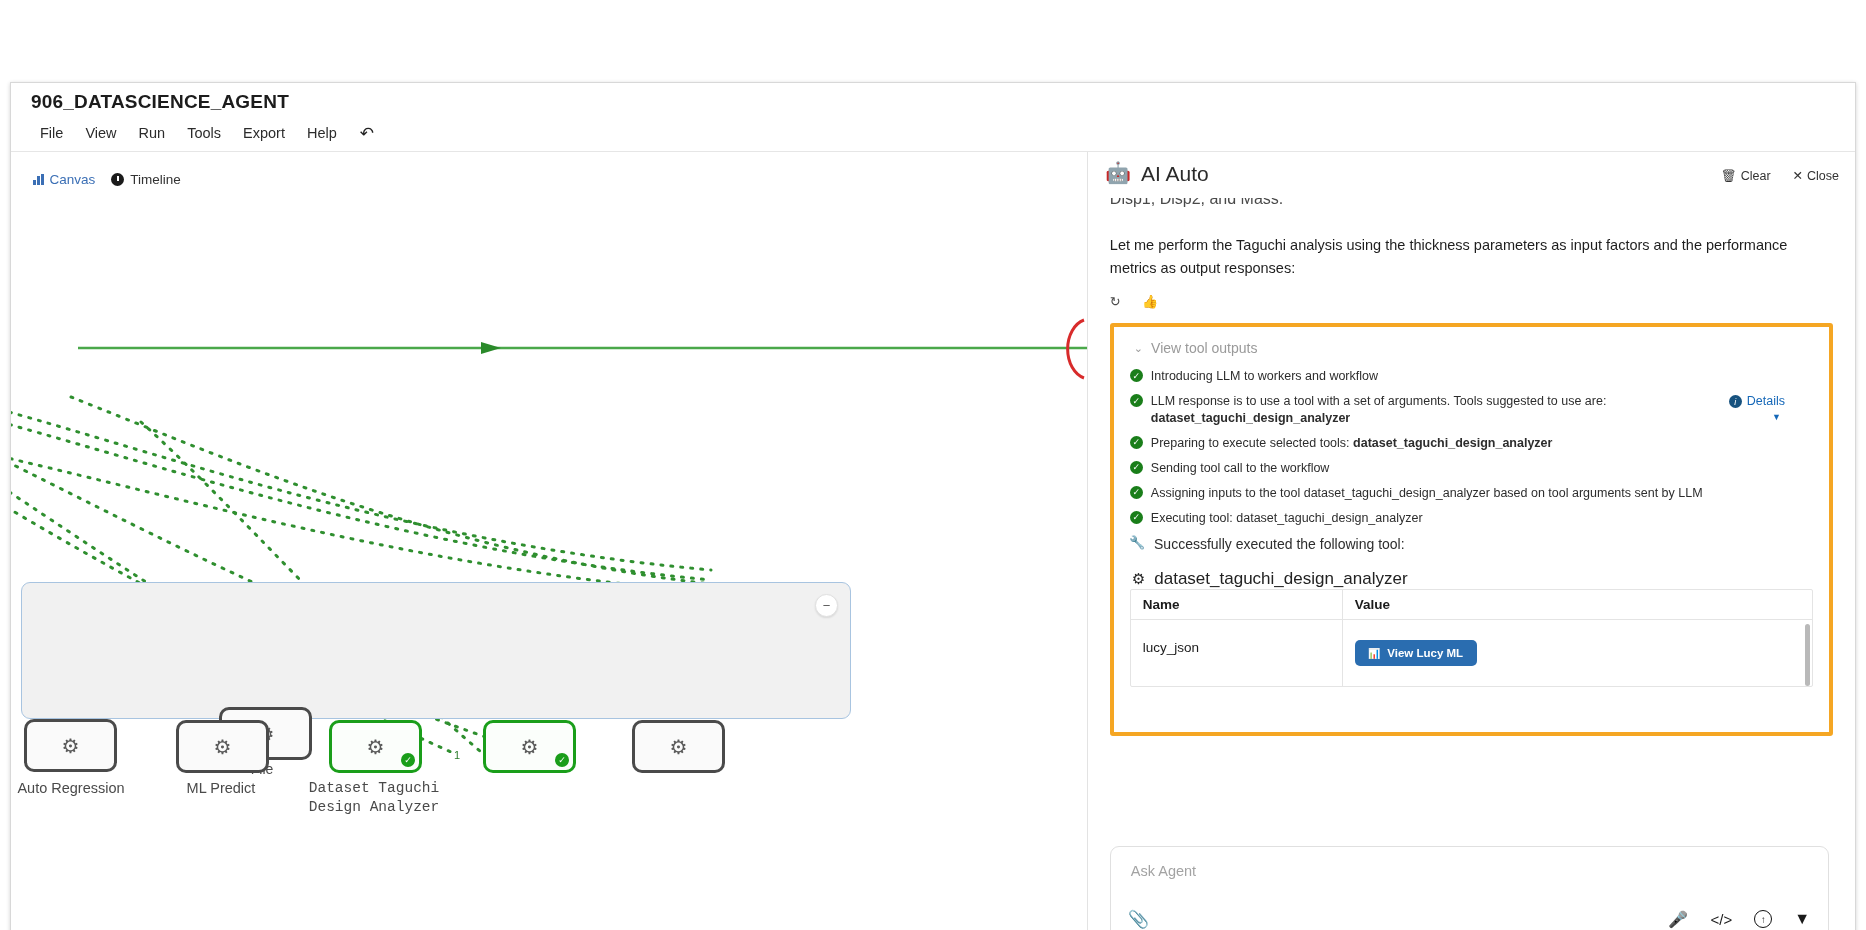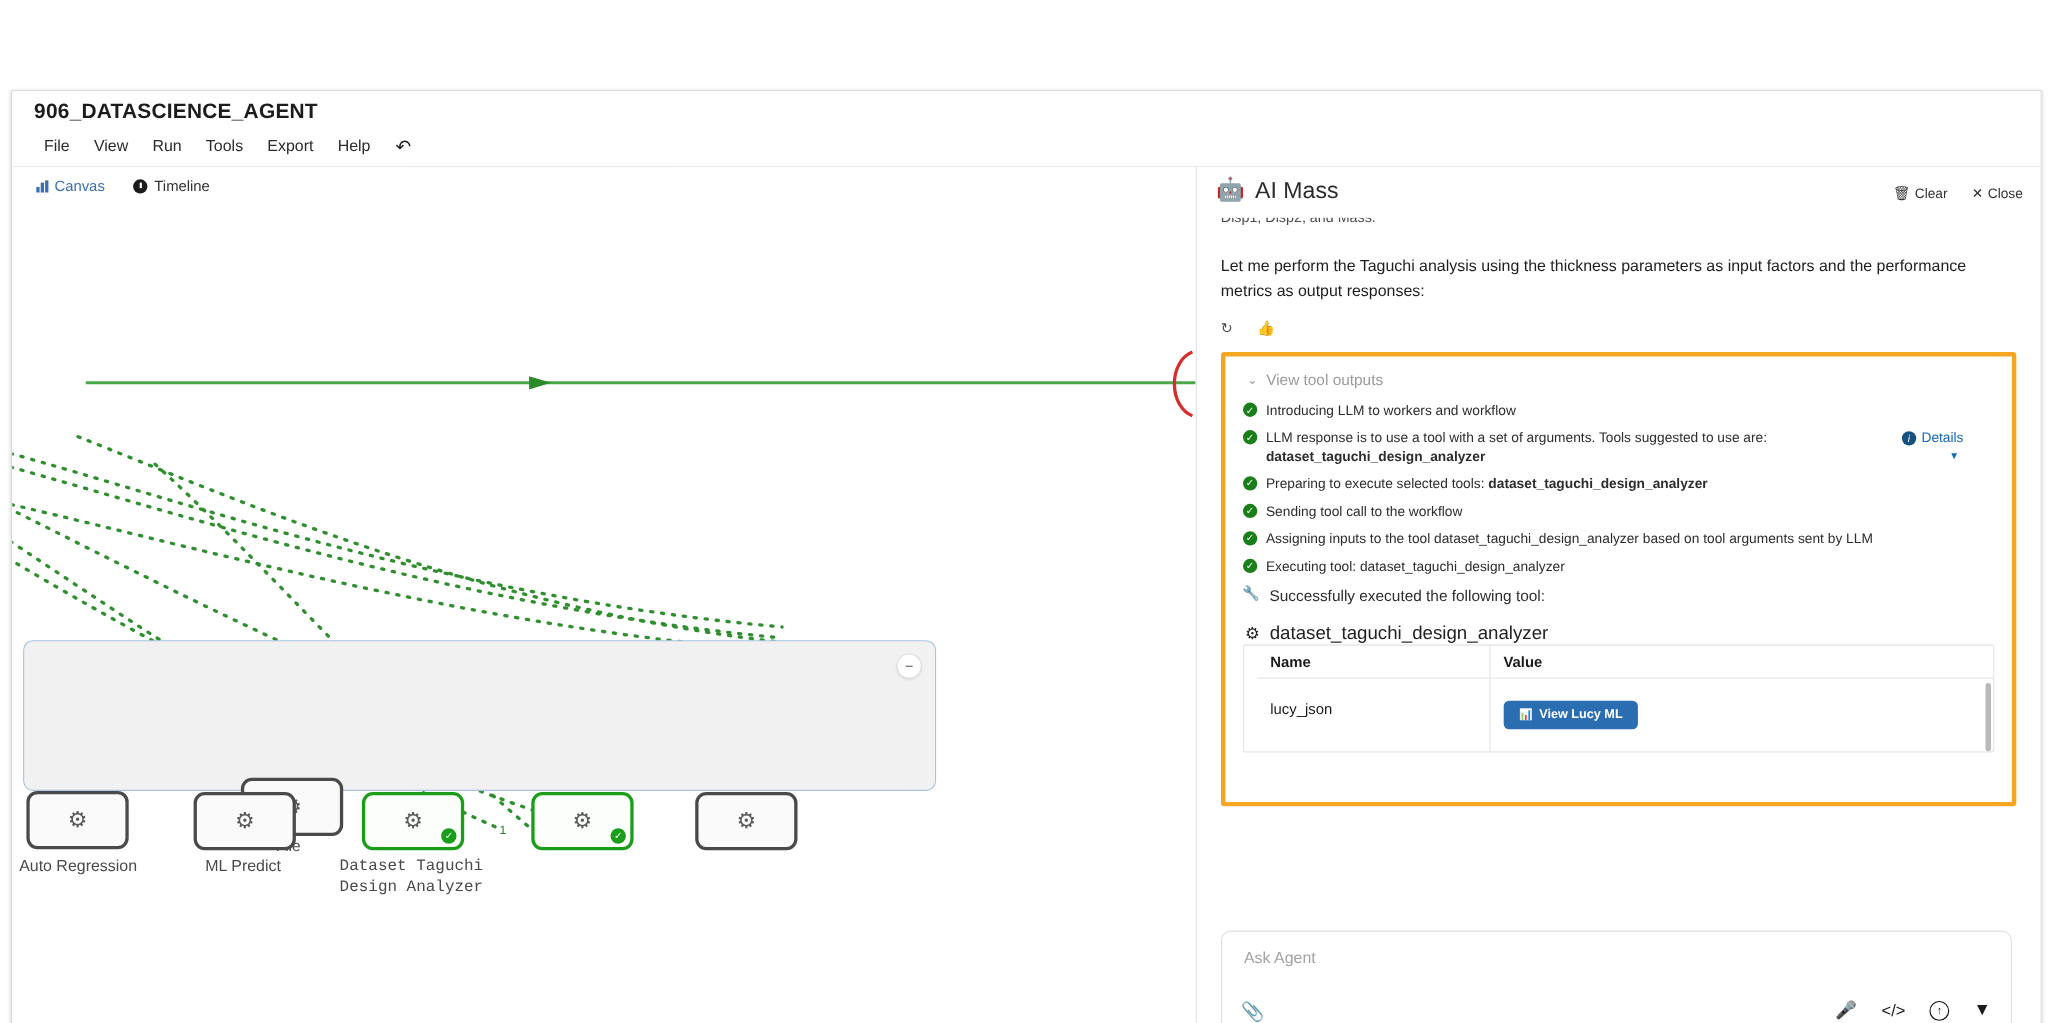--- a/index.html
+++ b/index.html
@@ -85,21 +85,21 @@
           font-size:13px; color:#222; background:#fff; border-right:1px solid #e6e6e6; }
   .wbtn.close { background:#d1322b; color:#fff; border-right:0; width:38px; font-size:14px; }
 
   .topsep { height:1px; background:#e6e6e6; }
 
   
   .body { position:relative; height:806px; display:flex; }
 
   
   .canvaspane { position:relative; width:1077px; height:100%; background:#fff; overflow:hidden; }
-  .viewtabs { position:absolute; left:22px; top:10px; display:flex; gap:26px; }
+  .viewtabs { position:absolute; left:22px; top:20px; display:flex; gap:16px; }
   .vtab { display:flex; align-items:center; gap:6px; font-size:13.5px; }
   .vtab.active { color:#3b6fb5; }
   .vtab.idle { color:#333; }
   .tabico { display:flex; align-items:flex-end; gap:1.5px; height:11px; }
   .tabico i { width:2.5px; background:#3b6fb5; display:block; }
   .clockico { width:13px;height:13px;border-radius:50%;background:#1b1b1b; position:relative; }
   .clockico:after { content:""; position:absolute; left:6px; top:2.5px; width:1.5px; height:5px; background:#fff; }
 
   .canvas-svg { position:absolute; left:0; top:0; }
 
@@ -130,21 +130,21 @@
 
   
   .agentpane { position:relative; width:769px; height:100%; background:#fff; border-left:1px solid #e3e3e3; }
   .agenthead { position:relative; height:46px; padding:10px 16px 0 18px; display:flex; align-items:flex-start; }
   .bot { font-size:21px; line-height:1; margin-right:9px; }
   .agent-title { font-size:21px; color:#2b2b2b; font-weight:400; }
   .headacts { position:absolute; right:16px; top:16px; display:flex; gap:22px; }
   .hact { display:flex; align-items:center; gap:4px; font-size:12.5px; color:#333; }
 
   .chatscroll { position:relative; height:650px; overflow:hidden; padding:0 22px 0 22px; }
-  .clipped-line { font-size:13px; color:#2a2a2a; margin-top:-8px; opacity:.85; }
+  .clipped-line { font-size:16px; color:#2a2a2a; margin-top:-8px; opacity:.85; }
   .para { font-size:14.5px; color:#1e1e1e; line-height:1.6; margin-top:26px; }
   .msgicons { display:flex; gap:22px; margin-top:14px; font-size:13px; color:#4a4a4a; }
 
   .toolbox {
     position:relative; margin-top:14px; border:4px solid #f5a623; border-radius:3px;
     background:#fff; padding:10px 16px 8px 16px; height:413px; overflow:hidden;
   }
   .viewtools { display:flex; align-items:center; gap:8px; font-size:14px; color:#9a9a9a; padding:3px 0 8px 4px; }
   .logline { display:flex; align-items:flex-start; gap:8px; font-size:12.5px; color:#2d2d2d; padding:4px 0; line-height:1.35; }
   .ok-ic { flex:none; width:13px;height:13px;border-radius:50%;background:#1a7e1a;color:#fff;
@@ -153,21 +153,21 @@
   .logline b { font-weight:700; }
   .details {
     position:absolute; right:28px; display:flex; align-items:center; gap:5px;
     font-size:12.5px; color:#1668b8;
   }
   .info-ic { width:13px;height:13px;border-radius:50%;background:#17527f;color:#fff;font-size:9px;
              display:flex;align-items:center;justify-content:center;font-style:italic; }
   .tool-title { display:flex; align-items:center; gap:9px; font-size:17px; color:#222; margin:12px 0 0 2px; }
   .tool-title .g { font-size:15px; }
   .toolout-lbl { font-size:13.5px; font-weight:700; color:#111; margin:10px 0 6px 2px; }
-  .otable { border:1px solid #e4e4e4; border-radius:2px; position:relative;padding-left:12px; }
+  .otable { border:1px solid #e4e4e4; border-radius:2px; position:relative; }
   .orow { display:flex; }
   .ohead { border-bottom:1px solid #e4e4e4; }
   .ocell { padding:9px 12px; font-size:13.5px; color:#1b1b1b; }
   .ocell.c1 { width:212px; border-right:1px solid #e4e4e4; }
   .ocell.c2 { flex:1; }
   .ohead .ocell { font-weight:700; padding:7px 12px; }
   .obody .ocell { padding:20px 12px; }
   .viewml {
     display:inline-flex; align-items:center; gap:6px; background:#2a6db0; color:#fff;
     font-size:11.5px; font-weight:700; padding:7px 14px; border-radius:5px;
@@ -354,21 +354,21 @@
 
       <div class="node" style="left:621px; top:568px;">
         <span class="gear">⚙</span>
       </div>
     </div>
 
     <div class="agentpane">
 
       <div class="agenthead">
         <span class="bot">🤖</span>
-        <span class="agent-title">AI Mass</span>
+        <span class="agent-title">AI Auto</span>
         <div class="headacts">
           <div class="hact">
             <span>🗑</span>
             <span>Clear</span>
           </div>
           <div class="hact">
             <span>✕</span>
             <span>Close</span>
           </div>
         </div>

